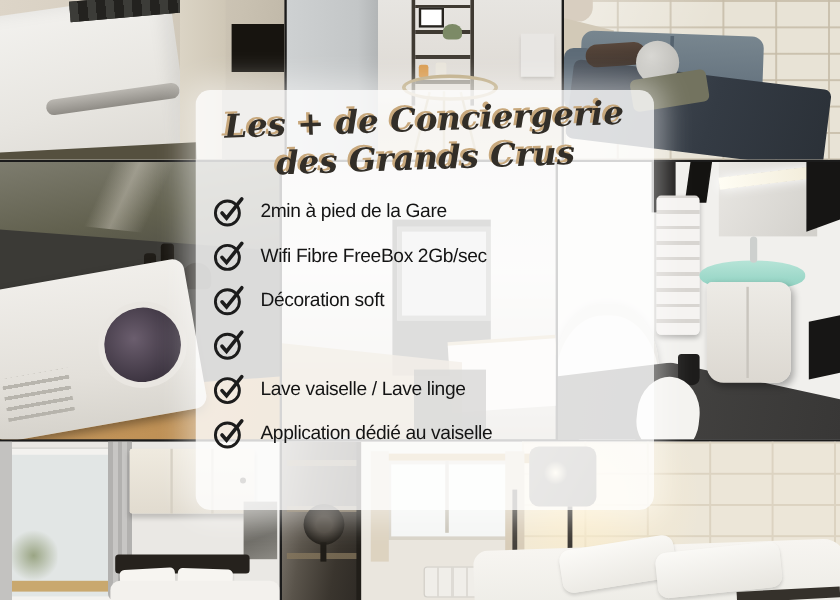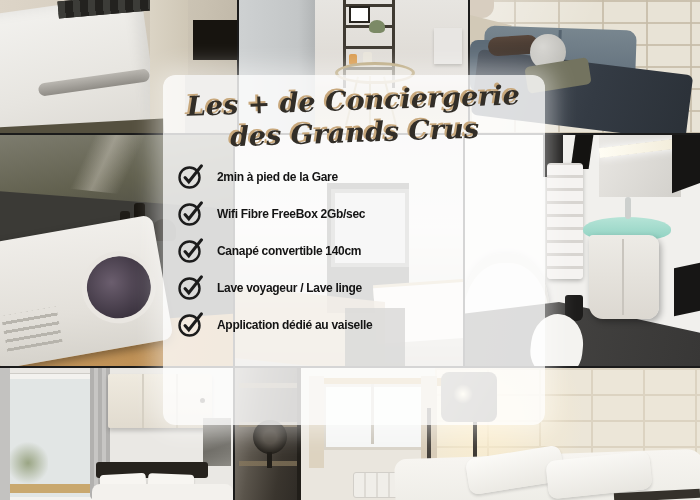--- a/index.html
+++ b/index.html
@@ -192,21 +192,21 @@
       font-family:"DejaVu Serif",serif;font-style:italic;font-weight:700;
       color:var(--title,#322e28);}
   .title .l1{display:block;font-size:27px;line-height:31px;
       text-shadow:-2px -2px 0 var(--title-shadow,#c8a87c);}
   .title .l2{display:block;font-size:27px;line-height:33px;
       text-shadow:-2px -2px 0 var(--title-shadow,#c8a87c);}
   .amenities{list-style:none;margin:9px 0 0;padding:0 0 0 14px;}
   .amenities li{display:flex;align-items:center;gap:13px;height:37px;}
   .check{width:27px;height:27px;flex:0 0 auto;color:var(--check,#1c1c1c);}
   .check svg{display:block;overflow:visible;}
-  .amen-label{font-family:"Liberation Sans",sans-serif;font-weight:700;font-size:12px;
+  .amen-label{font-family:"Liberation Sans",sans-serif;font-weight:400;font-size:16px;
       letter-spacing:-.3px;color:var(--item-text,#141414);white-space:nowrap;}
 </style>
 </head>
 <body>
 
 <div class="stage">
 
   <div class="tile" id="tA">
     <div class="wm-body"></div>
     <div class="wm-panel"></div>
@@ -346,30 +346,38 @@
           </span>
         <span class="amen-label">Wifi Fibre FreeBox 2Gb/sec</span>
       </li>
       <li>
         <span class="check">
             <svg viewBox="0 0 27 27" width="27" height="27">
               <circle cx="12.5" cy="14.5" r="10" fill="none" stroke="currentColor" stroke-width="2.4"></circle>
               <path d="M8 14.5 L11.8 18.8 L24.5 2.8" fill="none" stroke="currentColor" stroke-width="3" stroke-linecap="round"></path>
             </svg>
           </span>
-        <span class="amen-label">Canapé convertible 140cm</span>
-      </li>
-      <li>
-        <span class="check">
-            <svg viewBox="0 0 27 27" width="27" height="27">
-              <circle cx="12.5" cy="14.5" r="10" fill="none" stroke="currentColor" stroke-width="2.4"></circle>
-              <path d="M8 14.5 L11.8 18.8 L24.5 2.8" fill="none" stroke="currentColor" stroke-width="3" stroke-linecap="round"></path>
-            </svg>
-          </span>
-        <span class="amen-label">Lave voyageur / Lave linge</span>
+        <span class="amen-label">Décoration soft</span>
+      </li>
+      <li>
+        <span class="check">
+            <svg viewBox="0 0 27 27" width="27" height="27">
+              <circle cx="12.5" cy="14.5" r="10" fill="none" stroke="currentColor" stroke-width="2.4"></circle>
+              <path d="M8 14.5 L11.8 18.8 L24.5 2.8" fill="none" stroke="currentColor" stroke-width="3" stroke-linecap="round"></path>
+            </svg>
+          </span>
+      </li>
+      <li>
+        <span class="check">
+            <svg viewBox="0 0 27 27" width="27" height="27">
+              <circle cx="12.5" cy="14.5" r="10" fill="none" stroke="currentColor" stroke-width="2.4"></circle>
+              <path d="M8 14.5 L11.8 18.8 L24.5 2.8" fill="none" stroke="currentColor" stroke-width="3" stroke-linecap="round"></path>
+            </svg>
+          </span>
+        <span class="amen-label">Lave vaiselle / Lave linge</span>
       </li>
       <li>
         <span class="check">
             <svg viewBox="0 0 27 27" width="27" height="27">
               <circle cx="12.5" cy="14.5" r="10" fill="none" stroke="currentColor" stroke-width="2.4"></circle>
               <path d="M8 14.5 L11.8 18.8 L24.5 2.8" fill="none" stroke="currentColor" stroke-width="3" stroke-linecap="round"></path>
             </svg>
           </span>
         <span class="amen-label">Application dédié au vaiselle</span>
       </li>

